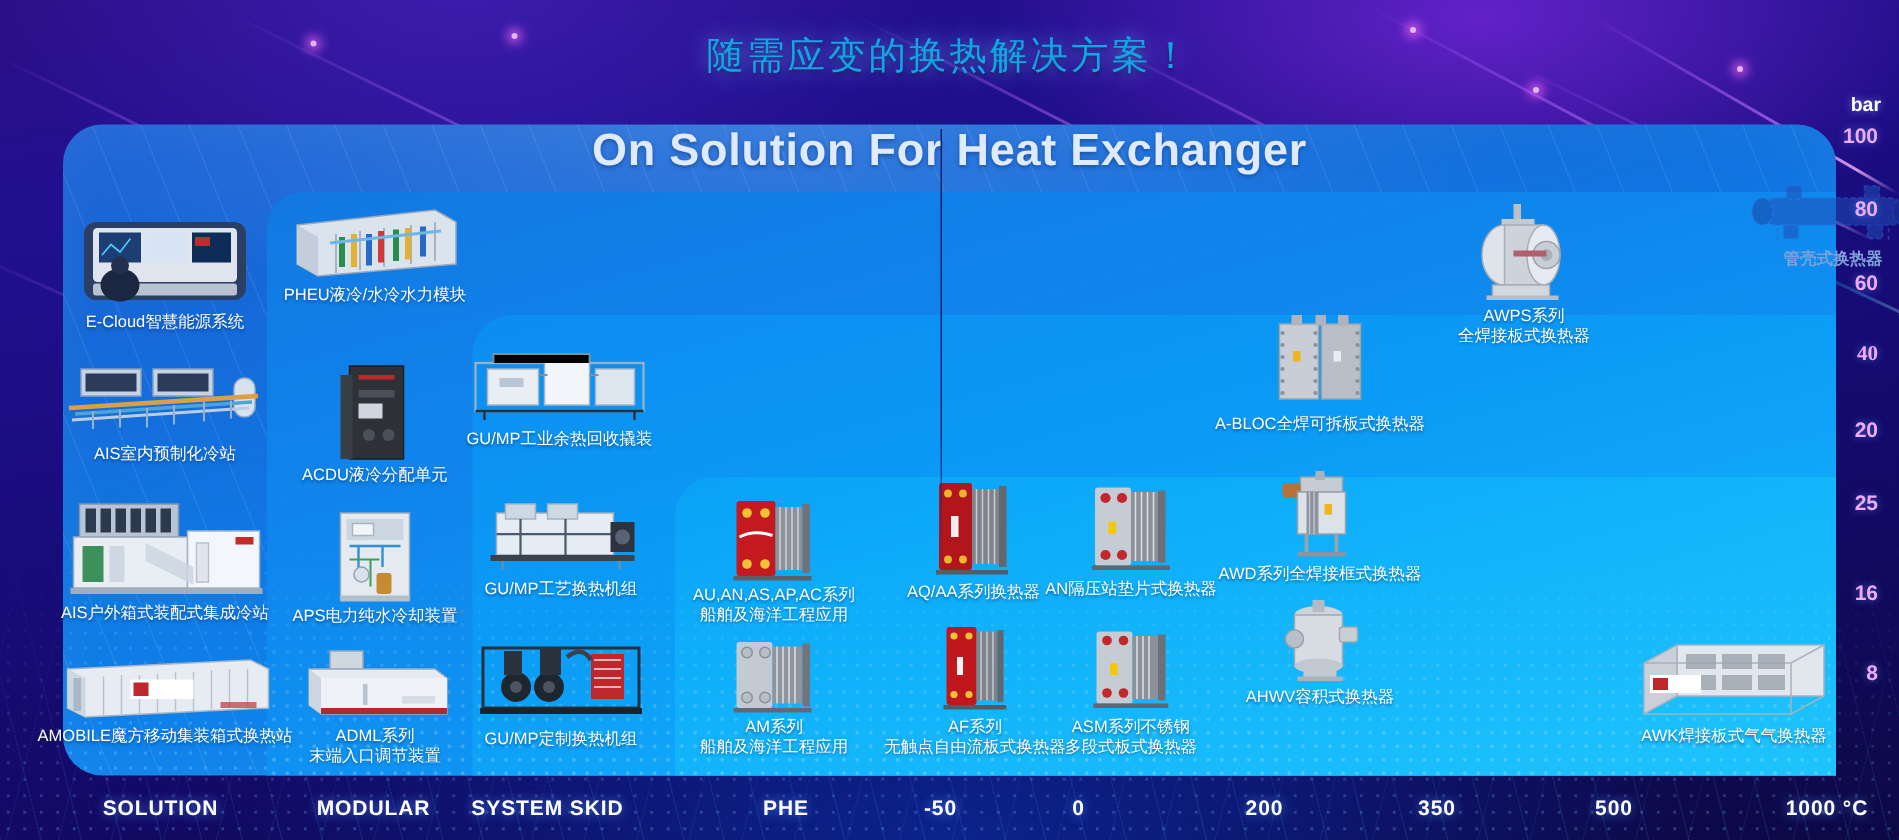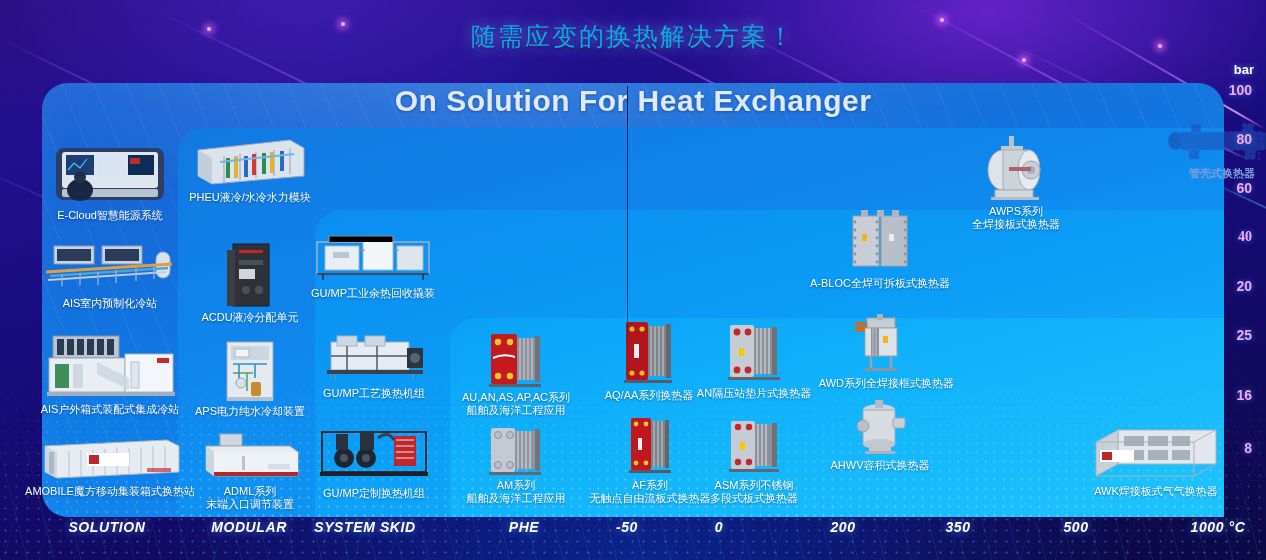--- a/index.html
+++ b/index.html
@@ -130,21 +130,21 @@
   
   .axis-right{ position:absolute; right:0; top:0; width:52px; height:548px; z-index:35;}
   .axis-right .unit{
     position:absolute; right:12px; top:62px; color:#fff; font-size:13px; font-weight:bold;
     text-shadow:0 0 6px rgba(120,170,255,.7);
   }
   .axis-right .tick{
     position:absolute; right:14px; color:#f0abfc; font-size:14px; font-weight:bold;
     text-shadow:0 0 6px rgba(100,150,255,.6);
   }
-  .axis-bottom{ position:absolute; left:0; bottom:11px; width:1266px; height:46px; z-index:35;font-style:italic;}
+  .axis-bottom{ position:absolute; left:0; bottom:0; width:1266px; height:46px; z-index:35;}
   .axis-bottom .lab{
     position:absolute; bottom:14px; color:#fff; font-size:14px; font-weight:bold; letter-spacing:.6px;
     text-shadow:0 0 8px rgba(90,150,255,.75);
     transform:translateX(-50%); white-space:nowrap;
   }
 </style>
 </head>
 <body>
 
 <div id="stage">
@@ -579,21 +579,21 @@
       </g>
       <rect x="14" y="2" width="7" height="7" fill="#adb4bd"></rect>
       <rect x="30" y="2" width="7" height="7" fill="#adb4bd"></rect>
       <rect x="45" y="2" width="7" height="7" fill="#adb4bd"></rect>
       <rect x="15" y="26" width="5" height="7" fill="#f0b521"></rect>
       <rect x="42" y="26" width="5" height="7" fill="#e8edf2"></rect>
     </svg>
     <div class="cap">A-BLOC全焊可拆板式换热器</div>
   </div>
 
-  <div class="item" style="left:806px; top:312px; width:148px;text-align:right;">
+  <div class="item" style="left:806px; top:312px; width:148px;">
     <svg class="art" width="62" height="62" viewBox="0 0 62 62">
       <rect x="18" y="6" width="28" height="10" fill="#c6ccd4" stroke="#98a0ab"></rect>
       <rect x="6" y="10" width="12" height="10" rx="2" fill="#b5733a"></rect>
       <rect x="16" y="16" width="32" height="28" fill="#dde2e8" stroke="#99a1ac"></rect>
       <rect x="22" y="16" width="8" height="28" fill="#8d949e"></rect>
       <g stroke="#c2c8d0" stroke-width=".9">
           <path d="M24 16v28"></path>
           <path d="M27 16v28"></path>
         </g>
       <rect x="34" y="24" width="5" height="7" fill="#eeb320"></rect>

